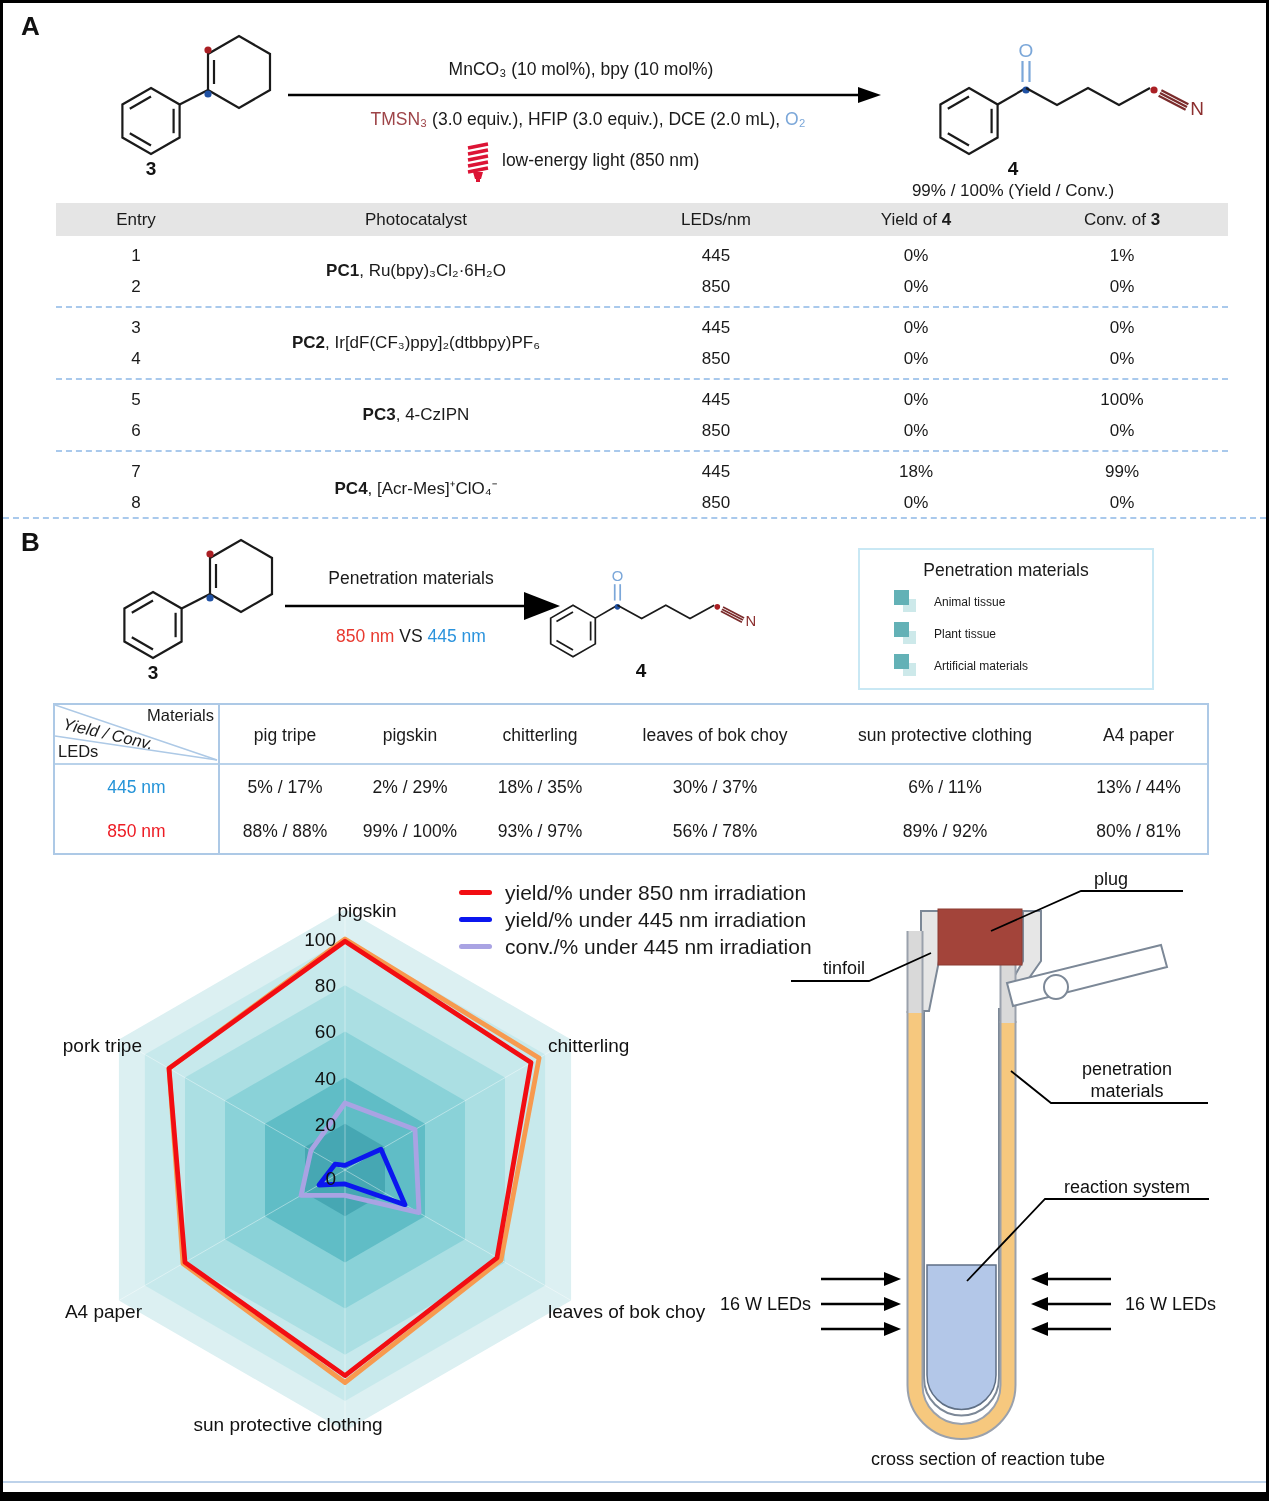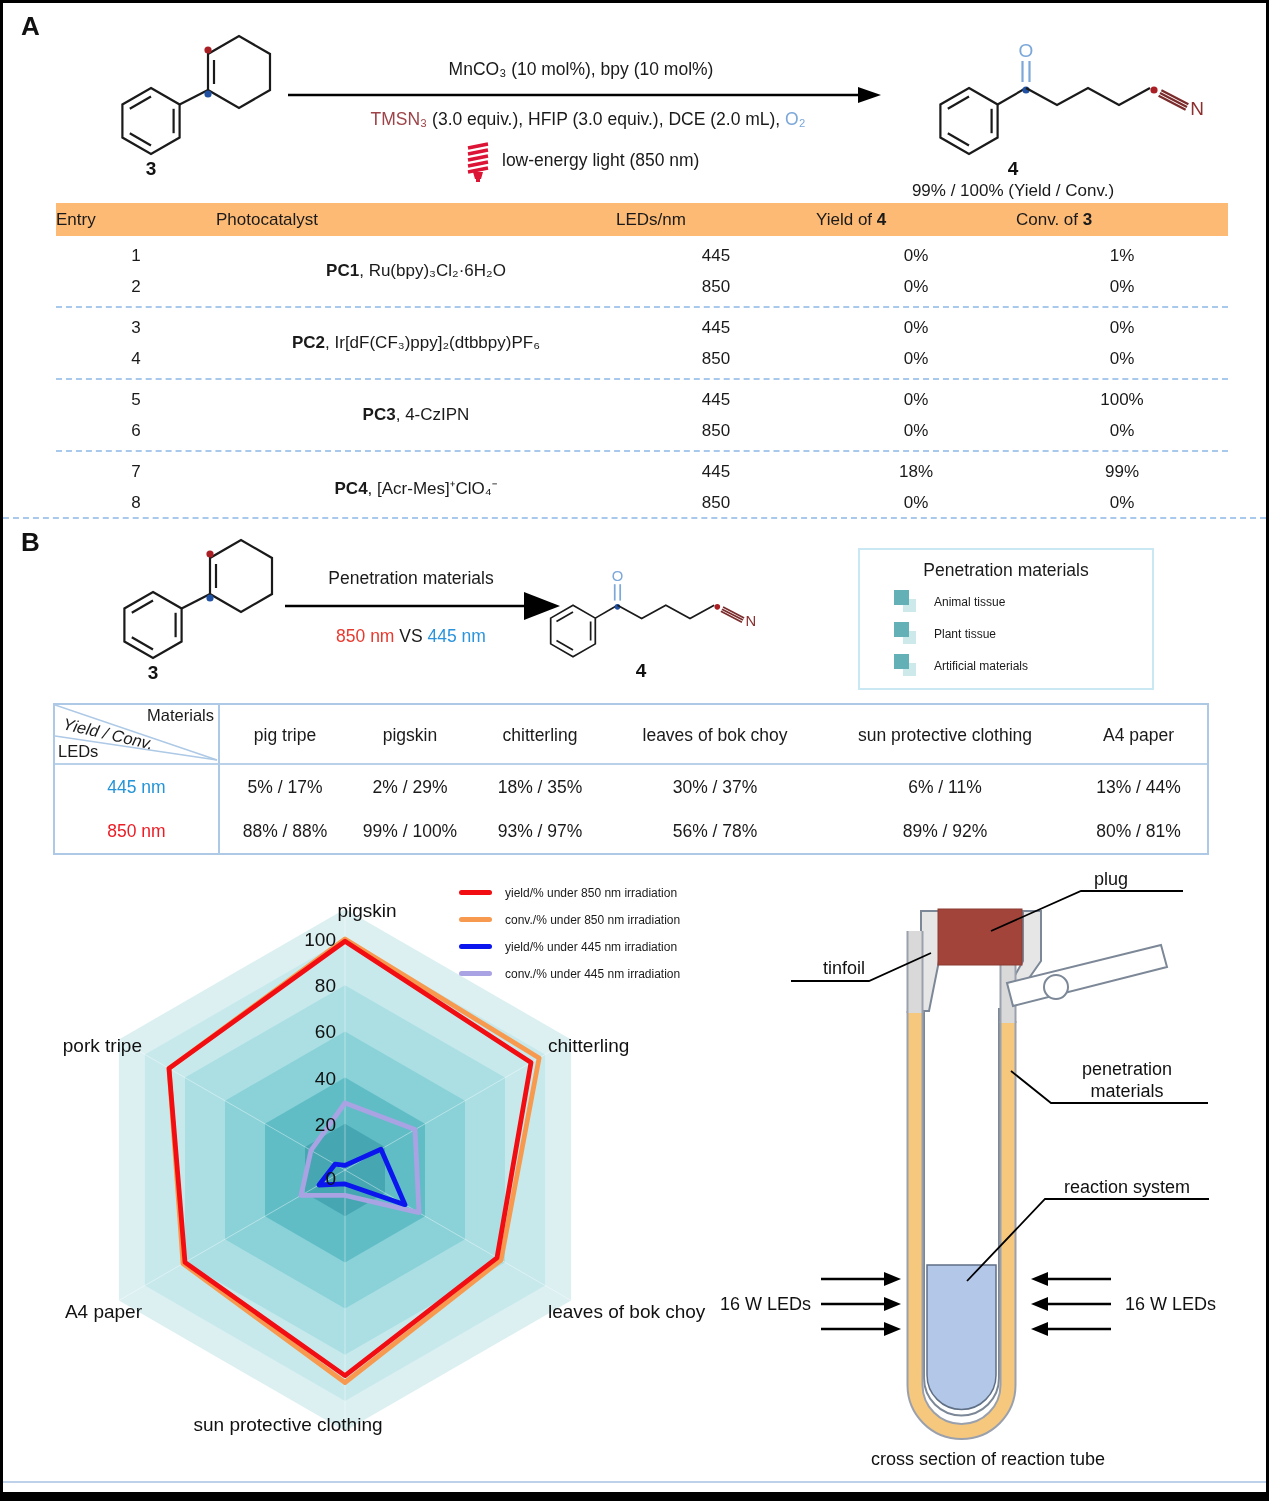--- a/index.html
+++ b/index.html
@@ -7,21 +7,21 @@
        border:3px solid #000;border-bottom:9px solid #000;background:#fff;
        font-family:"Liberation Sans",sans-serif;color:#1a1a1a;overflow:hidden;}
   #bg{position:absolute;left:0;top:0;pointer-events:none;}
   .plabel{position:absolute;font-weight:bold;font-size:26px;color:#111;}
   .divAB{position:absolute;left:0;width:100%;top:514px;border-top:2px dashed #a9c9ec;}
   .bline{position:absolute;left:0;width:100%;top:1478px;border-top:2px solid #bdd2ea;}
 
   
   .tA{position:absolute;left:53px;top:200px;width:1172px;font-size:17px;}
   .tA-head{display:grid;grid-template-columns:160px 400px 200px 200px 212px;height:33px;
-           background:#fdba74;align-items:center;text-align:left;}
+           background:#e5e5e5;align-items:center;text-align:center;}
   .tA-grp{display:grid;grid-template-columns:160px 400px 200px 200px 212px;height:70px;
           border-bottom:2px dashed #a9c9ec;text-align:center;}
   .tA-grp:last-child{border-bottom:none;}
   .tA-cell{display:flex;flex-direction:column;justify-content:space-around;padding:4px 0;}
   .tA-pc{display:flex;align-items:center;justify-content:center;}
 
   
   .tB{position:absolute;left:50px;top:700px;width:1156px;border:2px solid #adc9e6;
       font-size:17.5px;background:#fff;box-sizing:border-box;}
   .tB-head{display:grid;grid-template-columns:165px 130px 120px 140px 210px 250px 1fr;
@@ -36,21 +36,21 @@
   .lbox{position:absolute;left:855px;top:545px;width:296px;height:142px;
         border:2px solid #c9e8f4;background:#fff;box-sizing:border-box;}
   .lbox-title{text-align:center;margin-top:10px;font-size:17.5px;}
   .lrow{display:flex;align-items:center;gap:16px;margin:9px 0 0 34px;font-size:12px;}
   .dsq{position:relative;width:24px;height:23px;flex:0 0 24px;}
   .dsq i{position:absolute;display:block;}
   .dsq .b{left:9px;top:9px;width:13px;height:13px;background:#cde9ea;}
   .dsq .f{left:0;top:0;width:15px;height:15px;background:#63b1b6;}
 
   
-  .rleg{position:absolute;left:456px;top:876px;font-size:12px;}
+  .rleg{position:absolute;left:456px;top:876px;font-size:21px;}
   .rleg-row{display:flex;align-items:center;gap:13px;height:27px;}
   .rleg-sw{width:33px;height:5px;border-radius:2.5px;flex:0 0 33px;}
 </style>
 </head>
 <body>
 
 <div id="fig">
 
   <svg id="bg" width="1263" height="1489" viewBox="0 0 1263 1489">
     <defs>
@@ -372,24 +372,20 @@
         </div>
       </div>
   </div>
 
   <div class="rleg" id="rleg">
       <div class="rleg-row">
         <span class="rleg-sw" style="background: rgb(242, 13, 18);"></span>
         <span>yield/% under 850 nm irradiation</span>
       </div>
       <div class="rleg-row">
-        <span class="rleg-sw" style="background: rgb(247, 154, 79);"></span>
-        <span>conv./% under 850 nm irradiation</span>
-      </div>
-      <div class="rleg-row">
         <span class="rleg-sw" style="background: rgb(11, 22, 239);"></span>
         <span>yield/% under 445 nm irradiation</span>
       </div>
       <div class="rleg-row">
         <span class="rleg-sw" style="background: rgb(169, 163, 227);"></span>
         <span>conv./% under 445 nm irradiation</span>
       </div>
     </div>
 
   <div class="bline"></div>

